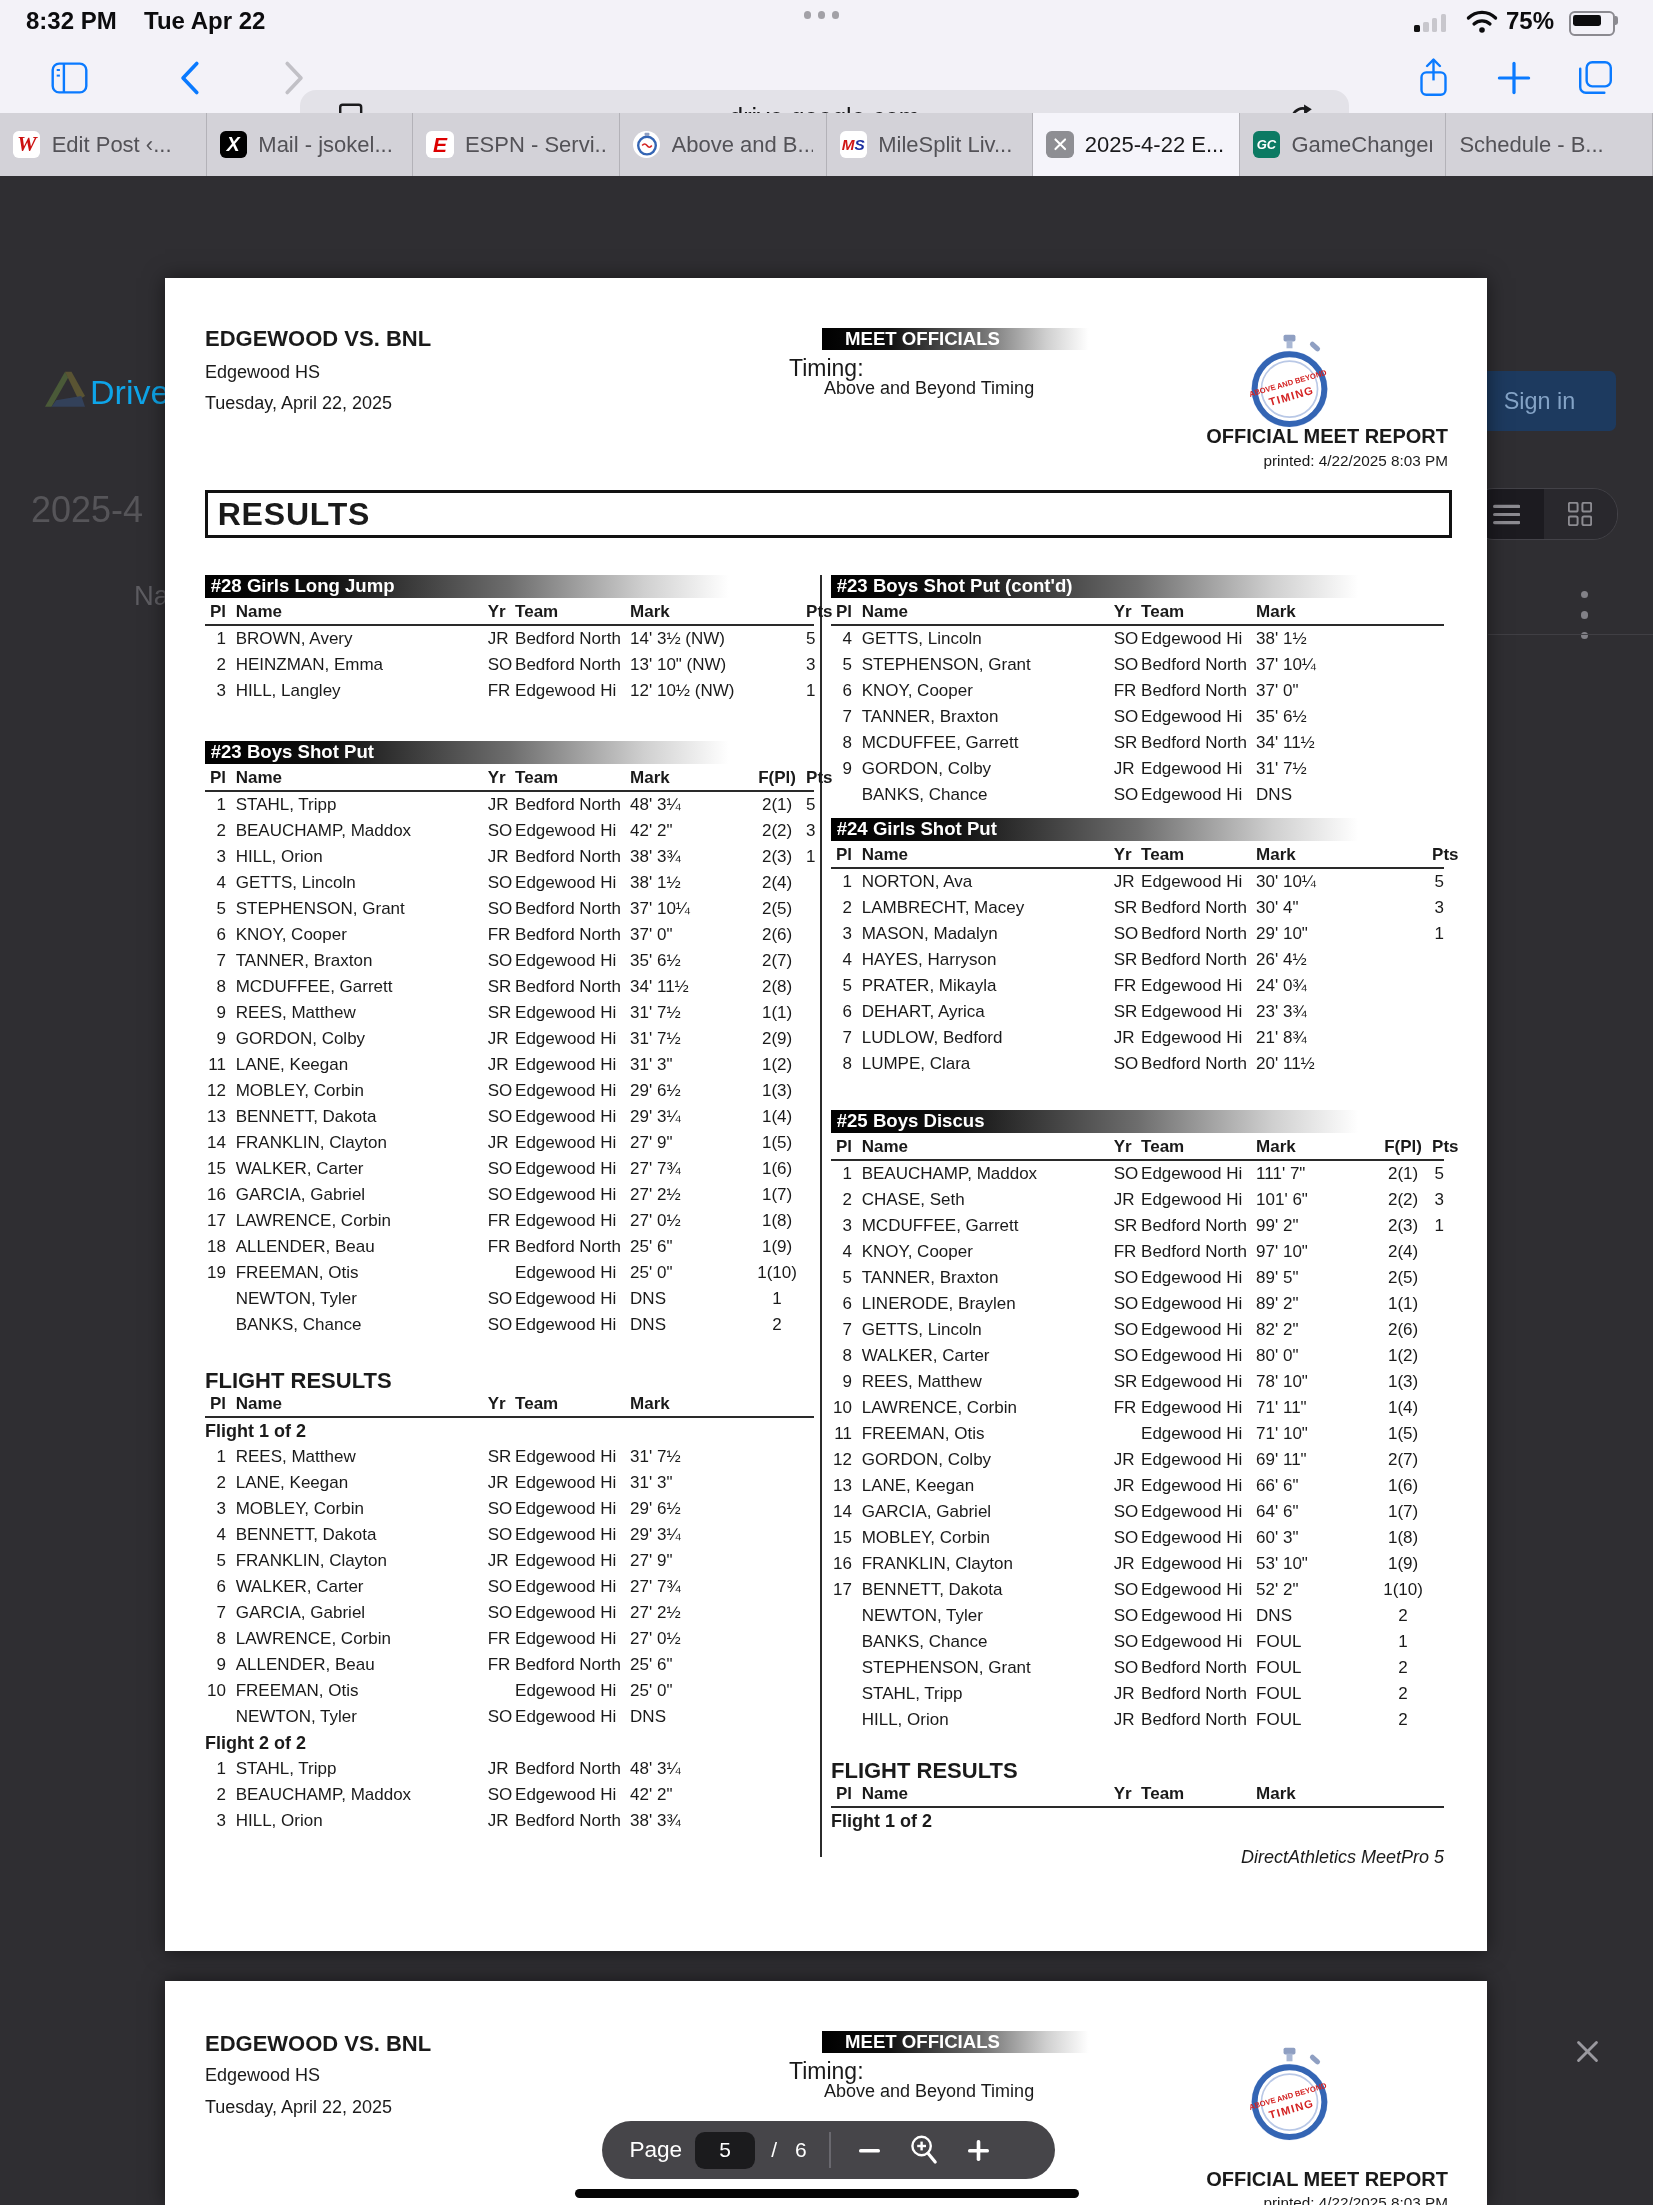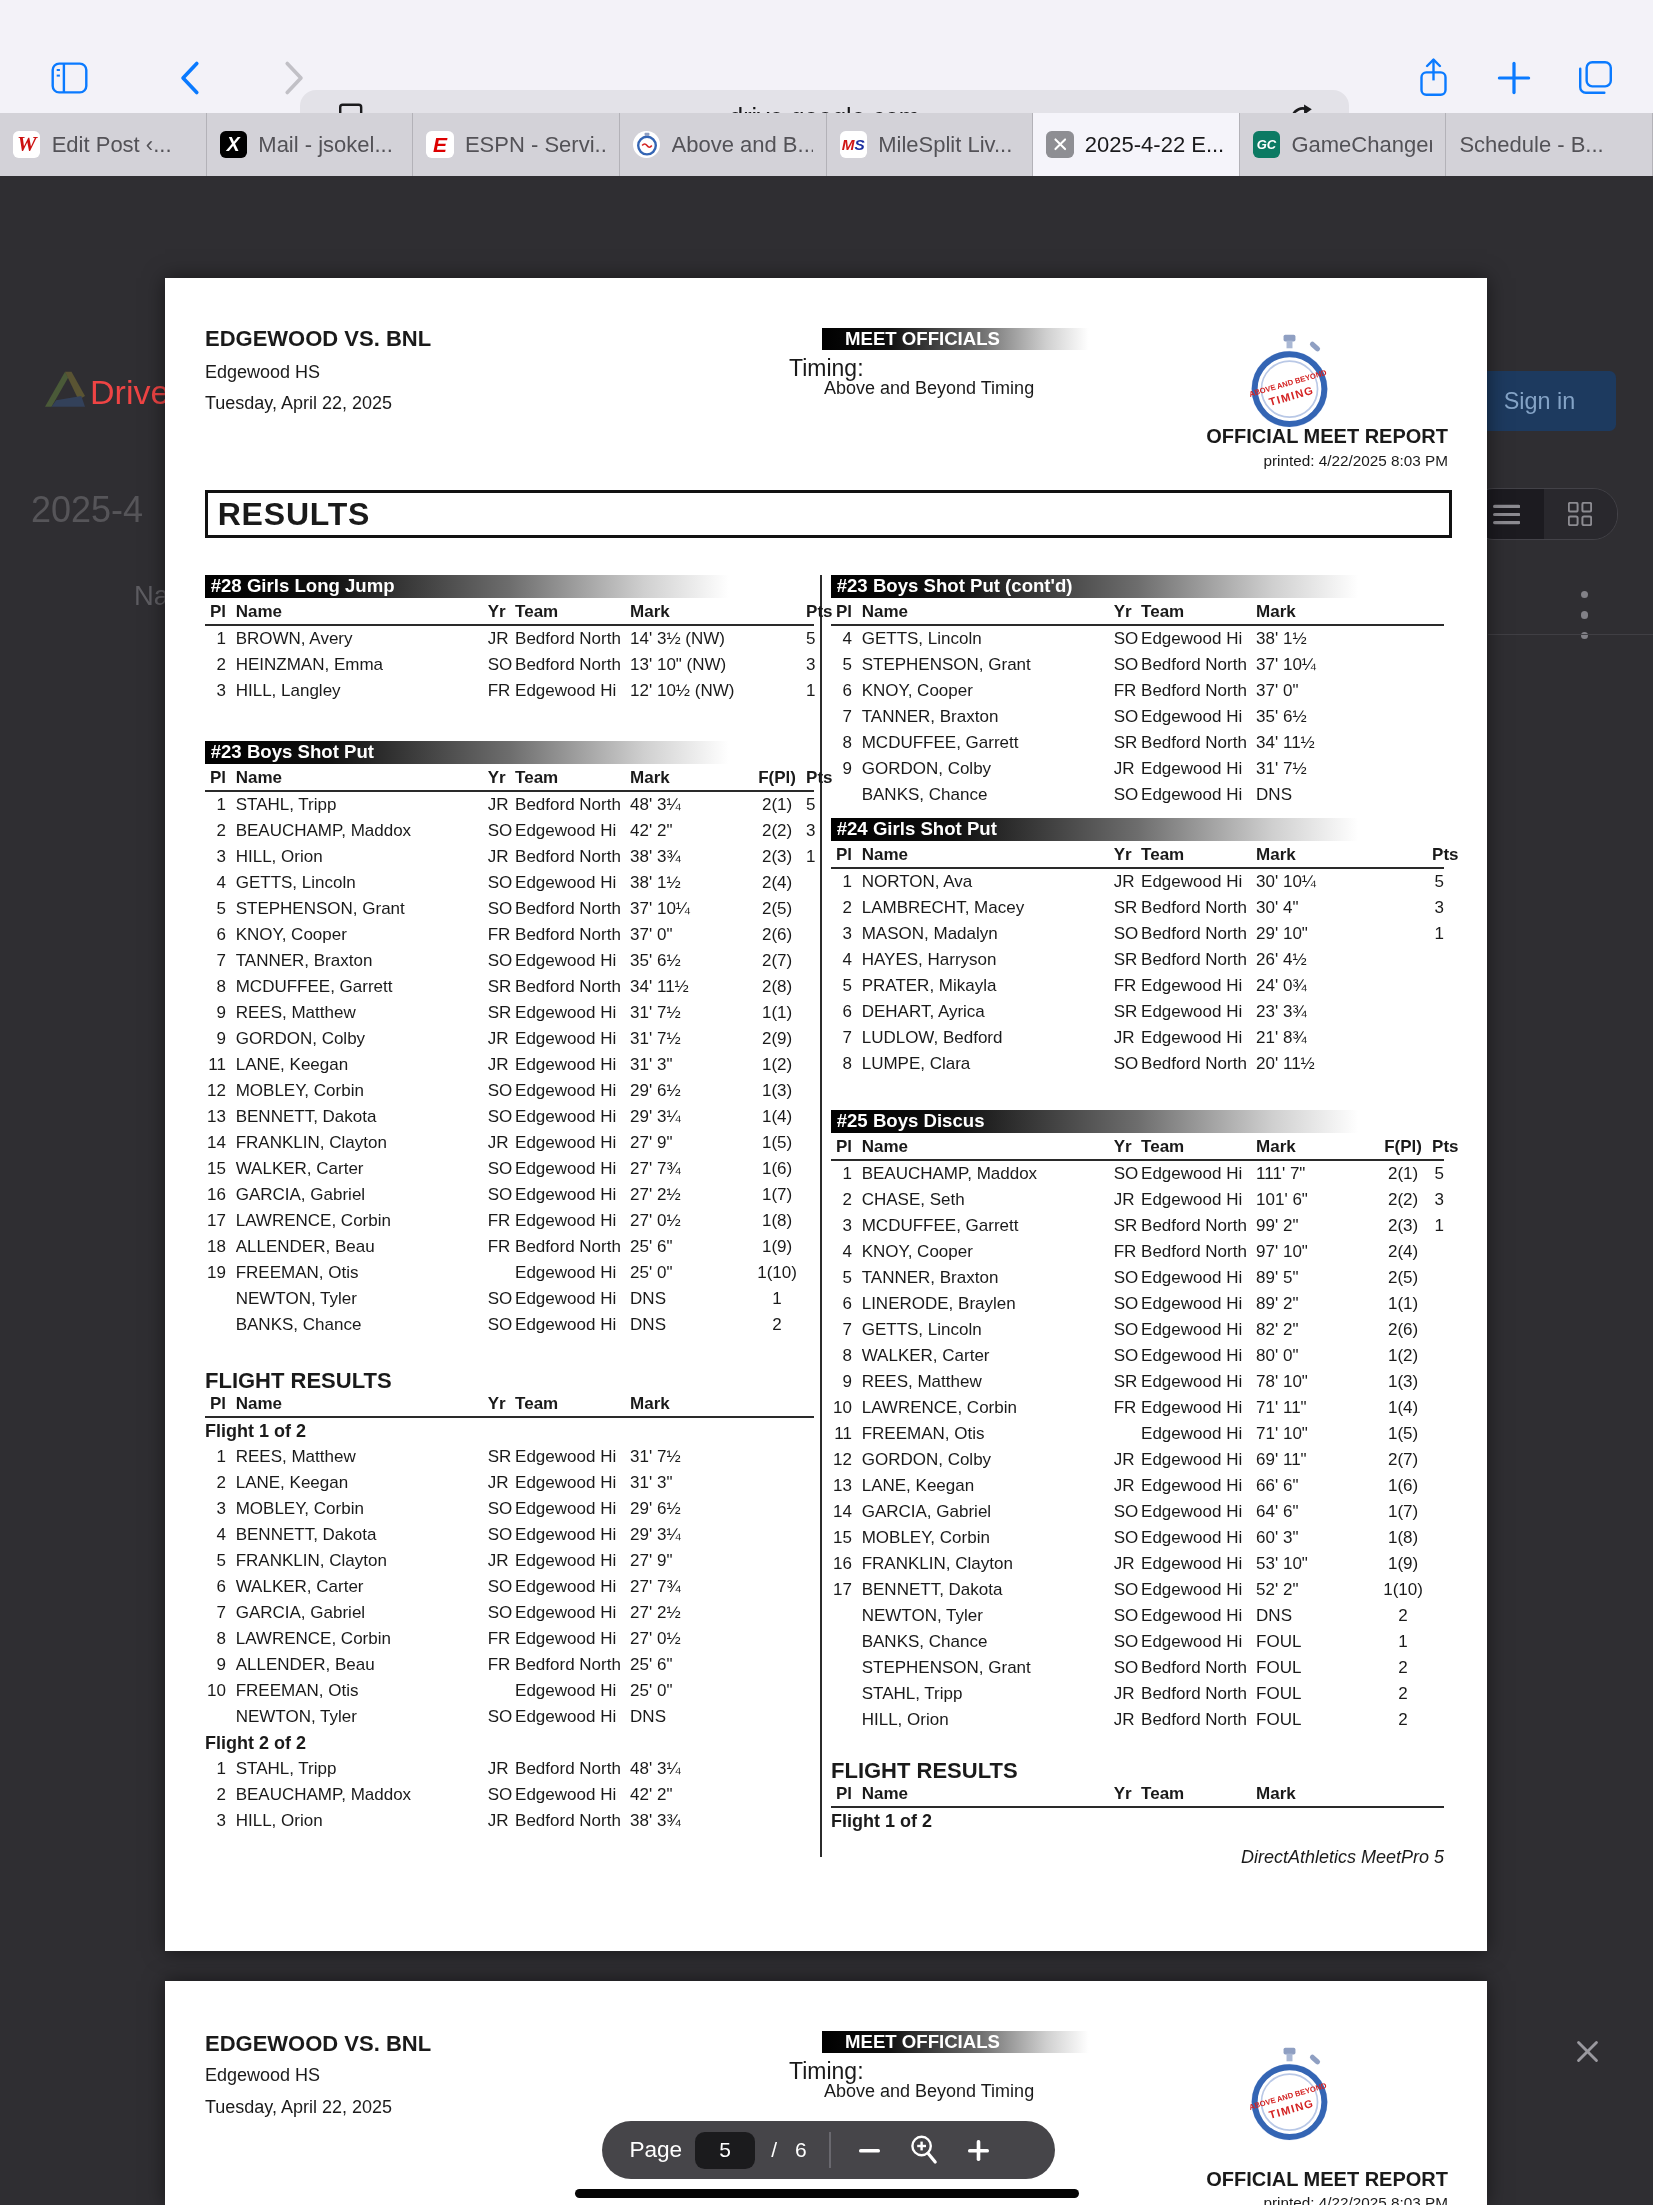--- a/index.html
+++ b/index.html
@@ -42,21 +42,21 @@
   .fav-x{background:#000;color:#fff;font-size:19.4px;}
   .fav-espn{background:#fff;color:#d00;font-style:italic;font-size:21px;}
   .fav-sw{background:#fff;border-radius:50%;}
   .fav-ms{background:#fff;font-style:italic;font-size:15.3px;}
   .fav-ms .m{color:#d01818;} .fav-ms .s{color:#1b2fa0;}
   .fav-close{background:#8e8e93;}
   .fav-gc{background:#0c7a63;color:#fff;font-size:13px;}
 
   
   #content{position:absolute;top:176px;left:0;width:1653px;height:2029px;background:#2f2e32;}
-  #drive-word{position:absolute;top:197px;left:90px;font-size:34px;color:#ef4444;}
+  #drive-word{position:absolute;top:197px;left:90px;font-size:34px;color:#0ea5e9;}
   #signin-btn{position:absolute;top:195px;left:1463px;width:153px;height:60px;background:#1d3a5f;border-radius:6.5px;
     display:flex;align-items:center;justify-content:center;font-size:23.4px;color:#84a3c6;}
   #apps-grid{position:absolute;top:211px;left:1396px;width:31px;height:31px;display:grid;
     grid-template-columns:repeat(3,1fr);gap:4px;}
   #apps-grid i{width:6.5px;height:6.5px;border-radius:1.6px;background:#77767b;}
   #bg-title{position:absolute;top:313px;left:31px;font-size:36px;color:#565559;}
   #bg-partial{position:absolute;top:404px;left:134px;font-size:27.4px;color:#5e5d62;}
   #seg-control{position:absolute;top:312px;left:1469px;width:147px;height:50px;border:0.8px solid #434248;
     border-radius:25px;display:flex;overflow:hidden;}
   .seg{flex:1;display:flex;align-items:center;justify-content:center;}
@@ -1222,20 +1222,45 @@
   </div>
 
   <svg id="close-x" width="31" height="31" viewBox="0 0 38 38">
     <line x1="8" y1="8" x2="30" y2="30" stroke="#9a999f" stroke-width="3.5" stroke-linecap="round"></line>
     <line x1="30" y1="8" x2="8" y2="30" stroke="#9a999f" stroke-width="3.5" stroke-linecap="round"></line>
   </svg>
 
   <div id="home-indicator"></div>
 
   <div id="chrome">
+    <div id="statusbar">
+      <span class="status-text abs" style="top:7.3px;left:26px;">8:32 PM</span>
+      <span class="status-text abs" style="top:7.3px;left:144px;">Tue Apr 22</span>
+      <div id="win-dots">
+          <i></i>
+          <i></i>
+          <i></i>
+        </div>
+      <div id="cell-bars">
+          <i></i>
+          <i></i>
+          <i></i>
+          <i></i>
+        </div>
+      <svg class="abs" style="top:9.7px;left:1466px;" width="32" height="24" viewBox="0 0 40 30">
+        <path d="M3 10 A 24 24 0 0 1 37 10" fill="none" stroke="#0c0c0e" stroke-width="4" stroke-linecap="round"></path>
+        <path d="M10 17.5 A 15 15 0 0 1 30 17.5" fill="none" stroke="#0c0c0e" stroke-width="4" stroke-linecap="round"></path>
+        <circle cx="20" cy="25" r="3.5" fill="#0c0c0e"></circle>
+      </svg>
+      <span class="status-text abs" style="top:7.3px;left:1506px;">75%</span>
+      <div id="battery-body">
+          <div id="battery-fill"></div>
+        </div>
+      <div id="battery-nub"></div>
+    </div>
 
     <div id="toolbar">
       <div class="tb-icon" style="left:37px;width:65px;">
         <svg width="37" height="32" viewBox="0 0 46 40">
           <rect x="2" y="2" width="42" height="36" rx="8" fill="none" stroke="#0a7aff" stroke-width="3"></rect>
           <line x1="16" y1="2" x2="16" y2="38" stroke="#0a7aff" stroke-width="3"></line>
           <line x1="7" y1="10" x2="11" y2="10" stroke="#0a7aff" stroke-width="2.5"></line>
           <line x1="7" y1="17" x2="11" y2="17" stroke="#0a7aff" stroke-width="2.5"></line>
         </svg>
       </div>

